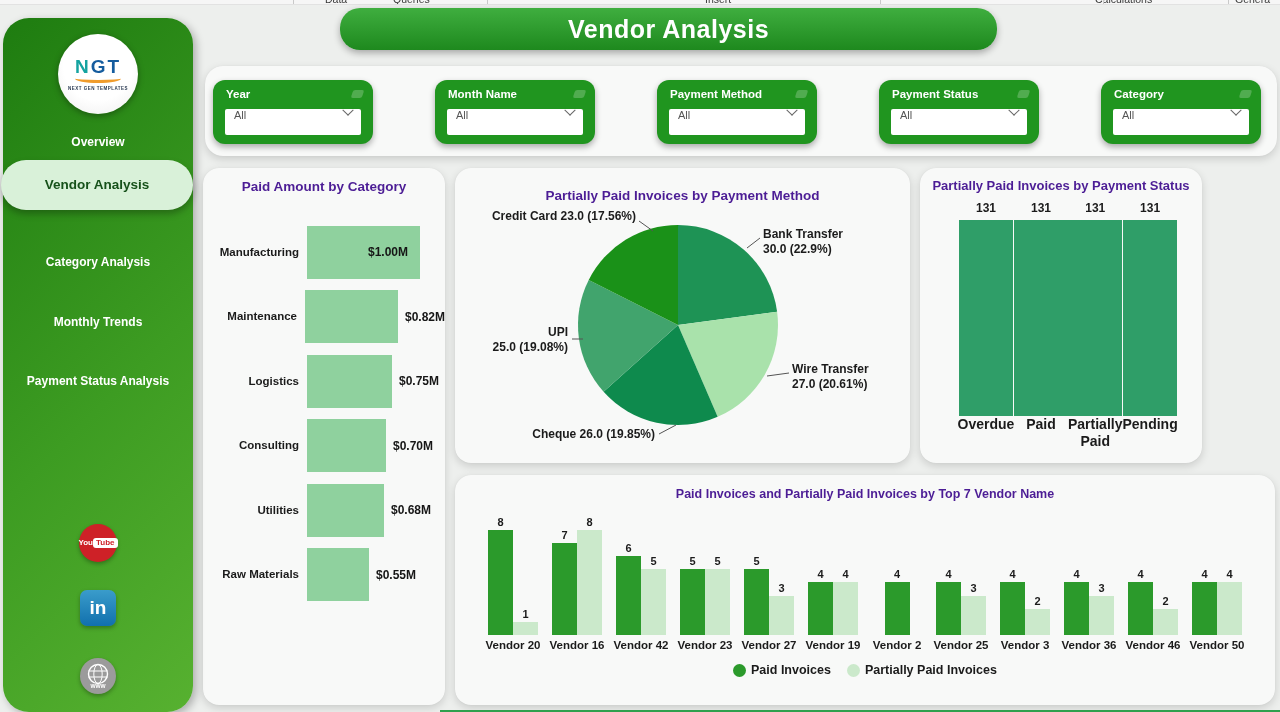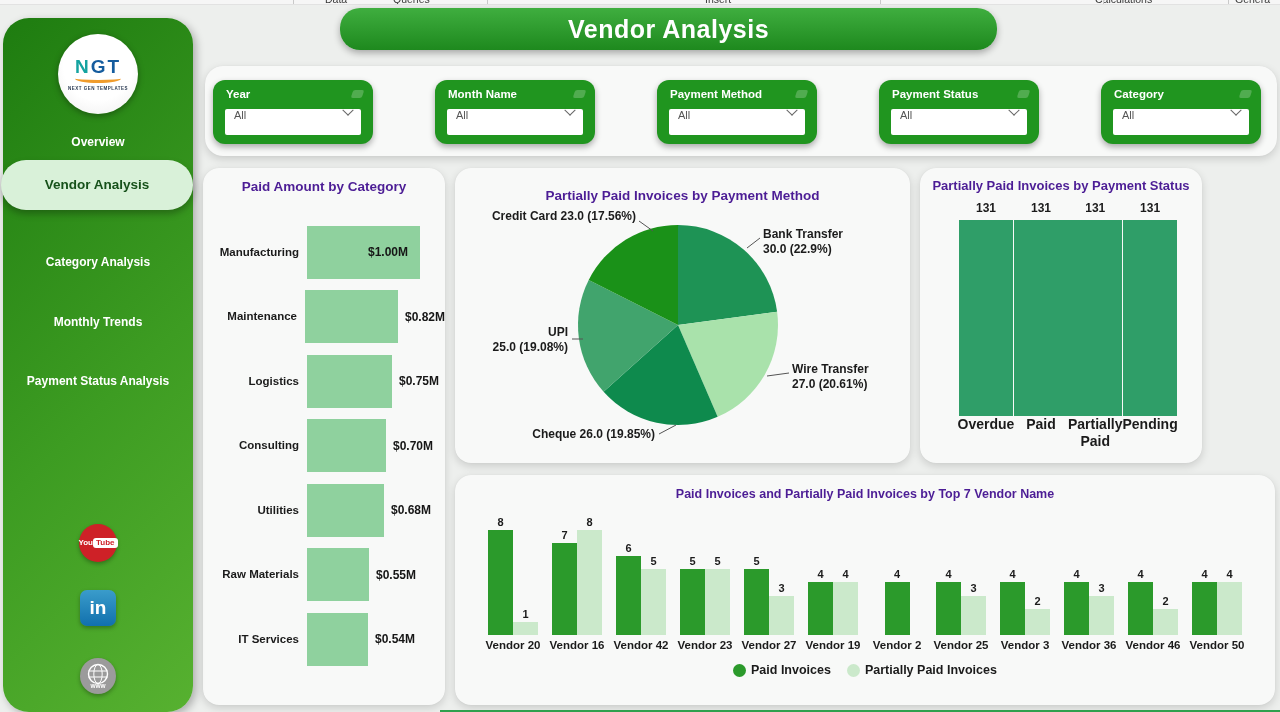--- a/index.html
+++ b/index.html
@@ -244,27 +244,20 @@
           <span class="val">$0.68M</span>
         </div>
       </div>
       <div class="crow">
         <div class="cat">Raw Materials</div>
         <div class="barwrap">
           <div class="bar" style="width: 62px; background: rgb(143, 209, 158);"></div>
           <span class="val">$0.55M</span>
         </div>
       </div>
-      <div class="crow">
-        <div class="cat">IT Services</div>
-        <div class="barwrap">
-          <div class="bar" style="width: 61px; background: rgb(143, 209, 158);"></div>
-          <span class="val">$0.54M</span>
-        </div>
-      </div>
     </div>
 </div>
 
 <div id="pie-card" class="card">
   <div class="chart-title">Partially Paid Invoices by Payment Method</div>
   <svg id="pie-svg" width="455" height="295" viewBox="0 0 455 295">
       <path d="M 223 157 L 223 57 A 100 100 0 0 1 322.13076310695067 143.84356409077174 Z" fill="#1E9355"></path>
       <polyline points="292,80 305,70" fill="none" stroke="#555" stroke-width="1"></polyline>
       <text x="308" y="70" text-anchor="start" font-size="12" font-weight="bold" fill="#1b1b1b"><tspan x="308" dy="0">Bank Transfer</tspan><tspan x="308" dy="15">30.0 (22.9%)</tspan></text>
       <path d="M 223 157 L 322.13076310695067 143.84356409077174 A 100 100 0 0 1 262.6571170040904 248.80039798891877 Z" fill="#A9E2AB"></path>

